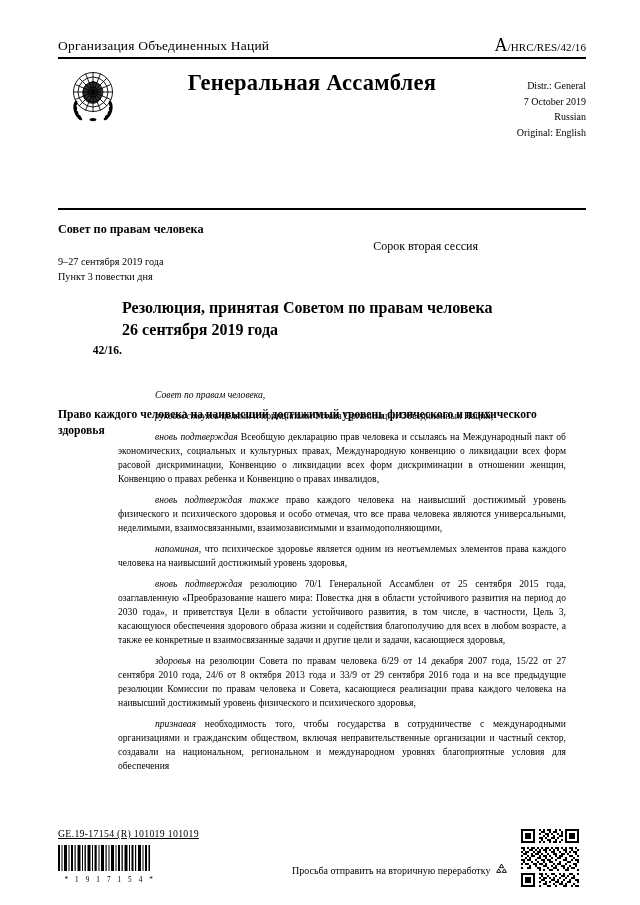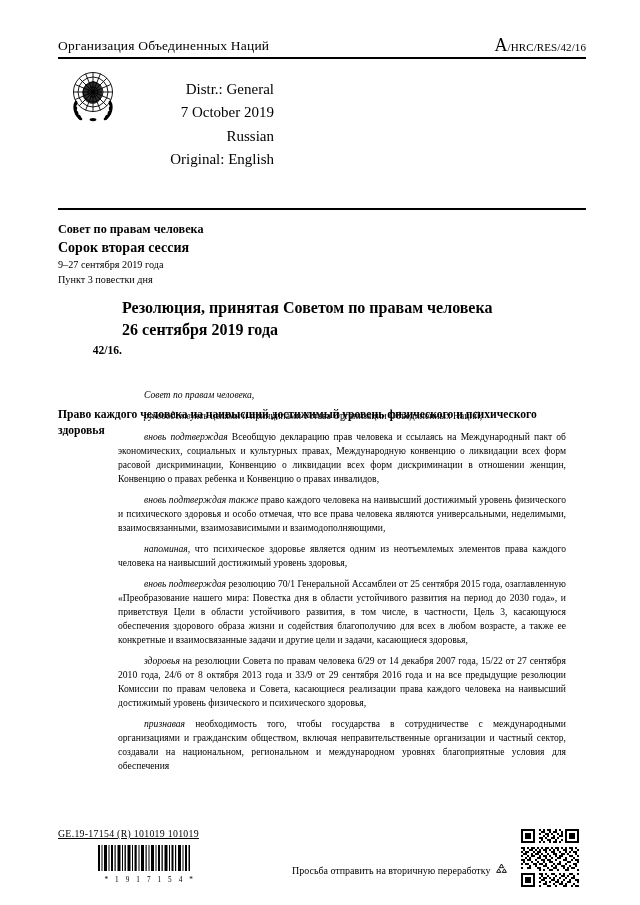--- a/index.html
+++ b/index.html
@@ -71,21 +71,21 @@
     font-size: 22.5px;
     font-weight: bold;
     letter-spacing: 0.2px;
     padding-top: 4px;
     padding-left: 4px;
     white-space: nowrap;
   }
   .distr {
     flex: 0 0 150px;
     width: 150px;
-    font-size: 15px;
+    font-size: 10px;
     line-height: 1.55;
     padding-top: 12px;
   }
 
   
   .rule-two {
     position: absolute;
     left: 58px;
     top: 208px;
     width: 528px;
@@ -96,22 +96,23 @@
     left: 58px;
     top: 221px;
     width: 420px;
     line-height: 1.42;
   }
   .session .s-title {
     font-size: 12.2px;
     font-weight: bold;
   }
   .session .s-sub {
-    font-size: 14px;
-    font-weight: bold;
+    font-size: 12px;
+    font-weight: normal;
+    text-align: right;
   }
   .session .s-line {
     font-size: 10.2px;
   }
 
   
   .res-heading {
     position: absolute;
     left: 122px;
     top: 297px;
@@ -149,37 +150,37 @@
     width: 448px;
     font-size: 9.6px;
     line-height: 1.46;
     text-align: justify;
   }
   .body-text p {
     margin: 0 0 7px 0;
     text-indent: 26px;
   }
   .body-text i {
+    margin-left: 11px;
   }
 
   
   .footer-code {
     position: absolute;
     left: 58px;
     top: 828px;
     font-size: 9.8px;
     letter-spacing: 0.3px;
     text-decoration: underline;
   }
   .barcode-wrap {
     position: absolute;
     left: 58px;
     top: 845px;
     width: 104px;
-    margin-left: 40px;
   }
   .barcode-digits {
     font-size: 7.2px;
     letter-spacing: 2.6px;
     margin-top: 1px;
     text-align: center;
   }
   .recycle-note {
     position: absolute;
     left: 292px;
@@ -238,20 +239,21 @@
             <ellipse cx="17.6" cy="49.4" rx="2.8" ry="1.5" transform="rotate(-112 17.6 49.4)"></ellipse>
             <ellipse cx="48.5" cy="36" rx="2.6" ry="1.5" transform="rotate(62 48.5 36)"></ellipse>
             <ellipse cx="48.4" cy="41" rx="2.8" ry="1.5" transform="rotate(78 48.4 41)"></ellipse>
             <ellipse cx="47" cy="45.6" rx="2.8" ry="1.5" transform="rotate(96 47 45.6)"></ellipse>
             <ellipse cx="44.4" cy="49.4" rx="2.8" ry="1.5" transform="rotate(112 44.4 49.4)"></ellipse>
             <ellipse cx="31" cy="51.6" rx="3.4" ry="1.6"></ellipse>
           </g>
         </svg>
       </div>
 
+      <div class="ga-title">Генеральная Ассамблея</div>
 
       <div class="distr">
         <div>Distr.: General</div>
         <div>7 October 2019</div>
         <div>Russian</div>
         <div>Original: English</div>
       </div>
     </div>
   </div>
 

